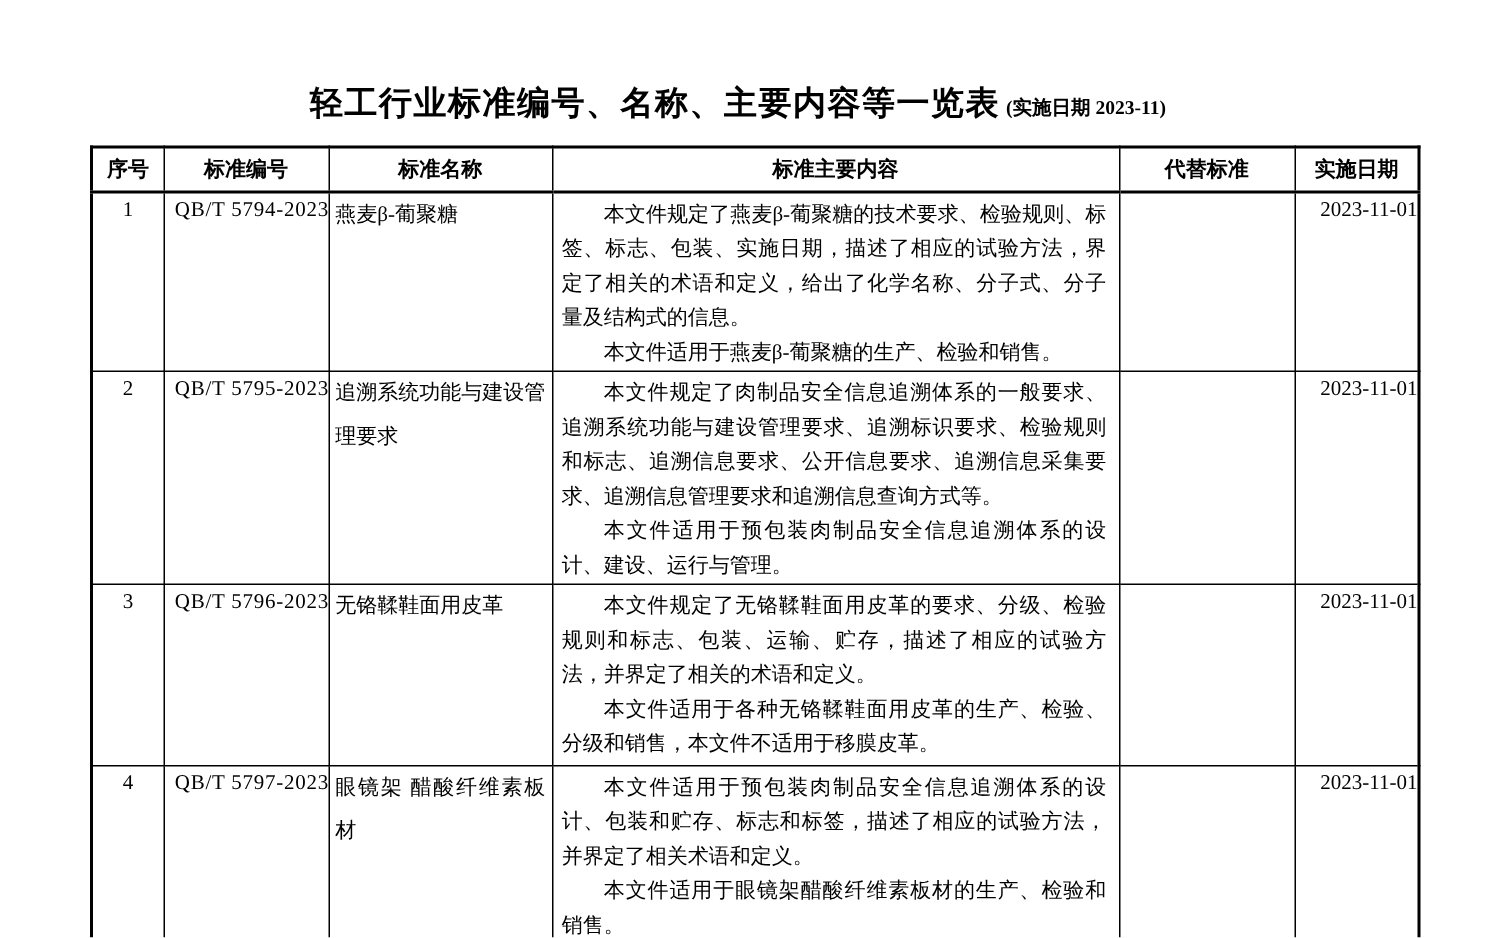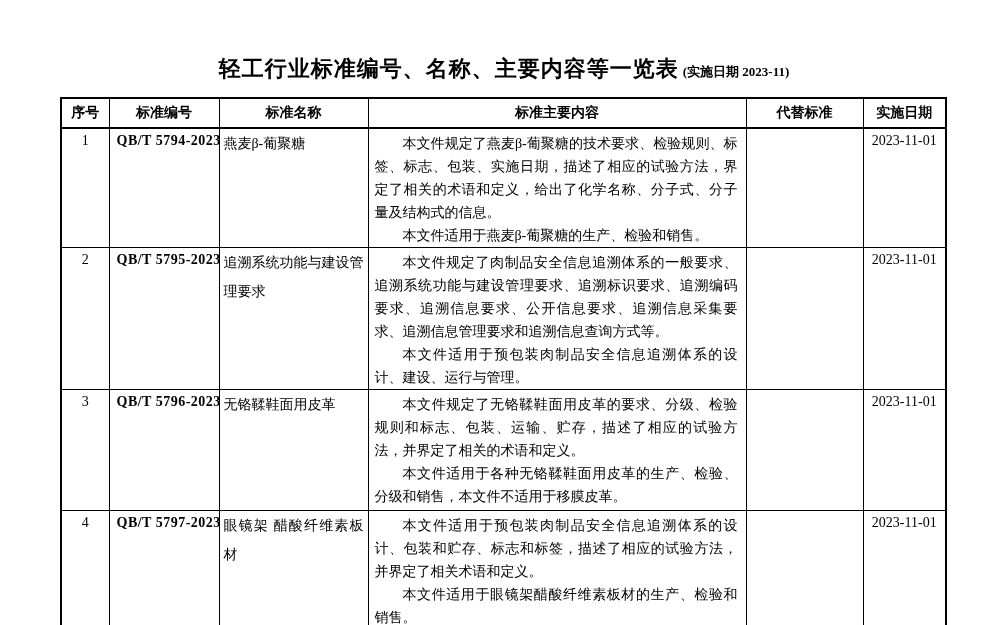--- a/index.html
+++ b/index.html
@@ -12,21 +12,21 @@
   .page {
     position: relative;
     width: 997px;
     height: 625px;
     background: #ffffff;
     overflow: hidden;
   }
   .doc-title {
     position: absolute;
     top: 54px;
-    left: 12px;
+    left: 0;
     width: 984px;
     margin: 0;
     text-align: center;
     font-size: 22px;
     font-weight: bold;
     letter-spacing: 1px;
     white-space: nowrap;
   }
   .doc-title .title-suffix {
     font-size: 13px;
@@ -65,41 +65,40 @@
     vertical-align: middle;
   }
   td.c-seq {
     text-align: center;
     padding-top: 4px;
   }
   td.c-code {
     padding: 4px 2px 0 7px;
     white-space: nowrap;
     letter-spacing: 0.5px;
-    font-weight: bold;
   }
   td.c-name {
     padding: 0 4px;
     line-height: 29px;
     text-align: justify;
   }
   td.c-content {
     padding: 3px 8px 0 6px;
     line-height: 23px;
     text-align: justify;
   }
   td.c-content p {
     margin: 0;
     text-indent: 2em;
   }
   td.c-replaced {
     padding: 4px 3px 0 3px;
   }
   td.c-date {
-    text-align: center;
+    text-align: right;
     padding-top: 4px;
     white-space: nowrap;
   }
   tr.row-h1 td { height: 87px; }
   tr.row-h2 td { height: 136px; }
   tr.row-h3 td { height: 116px; }
   tr.row-h4 td { height: 92px; }
 </style>
 </head>
 <body>
@@ -139,21 +138,21 @@
         </td>
         <td class="c-replaced"></td>
         <td class="c-date">2023-11-01</td>
       </tr>
 
       <tr class="row-h2">
         <td class="c-seq">2</td>
         <td class="c-code">QB/T 5795-2023</td>
         <td class="c-name">追溯系统功能与建设管理要求</td>
         <td class="c-content">
-          <p>本文件规定了肉制品安全信息追溯体系的一般要求、追溯系统功能与建设管理要求、追溯标识要求、追溯编码要求、追溯信息要求、公开信息要求、追溯信息采集要求、追溯信息管理要求和追溯信息查询方式等。</p>
+          <p>本文件规定了肉制品安全信息追溯体系的一般要求、追溯系统功能与建设管理要求、追溯标识要求、检验规则和标志、追溯信息要求、公开信息要求、追溯信息采集要求、追溯信息管理要求和追溯信息查询方式等。</p>
           <p>本文件适用于预包装肉制品安全信息追溯体系的设计、建设、运行与管理。</p>
         </td>
         <td class="c-replaced"></td>
         <td class="c-date">2023-11-01</td>
       </tr>
 
       <tr class="row-h3">
         <td class="c-seq">3</td>
         <td class="c-code">QB/T 5796-2023</td>
         <td class="c-name">无铬鞣鞋面用皮革</td>

